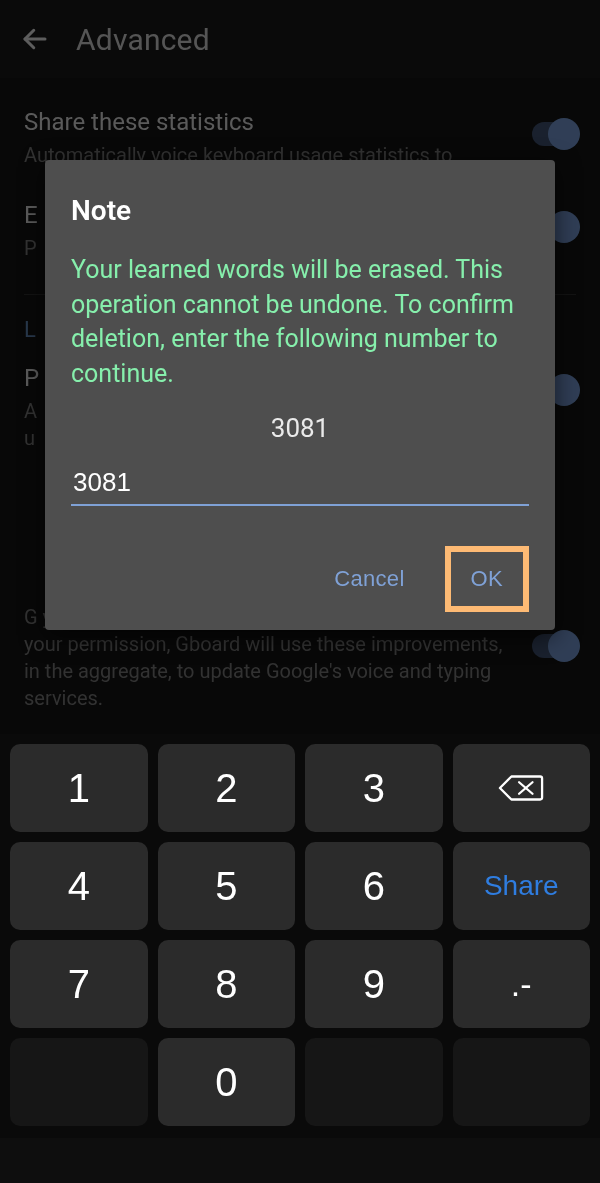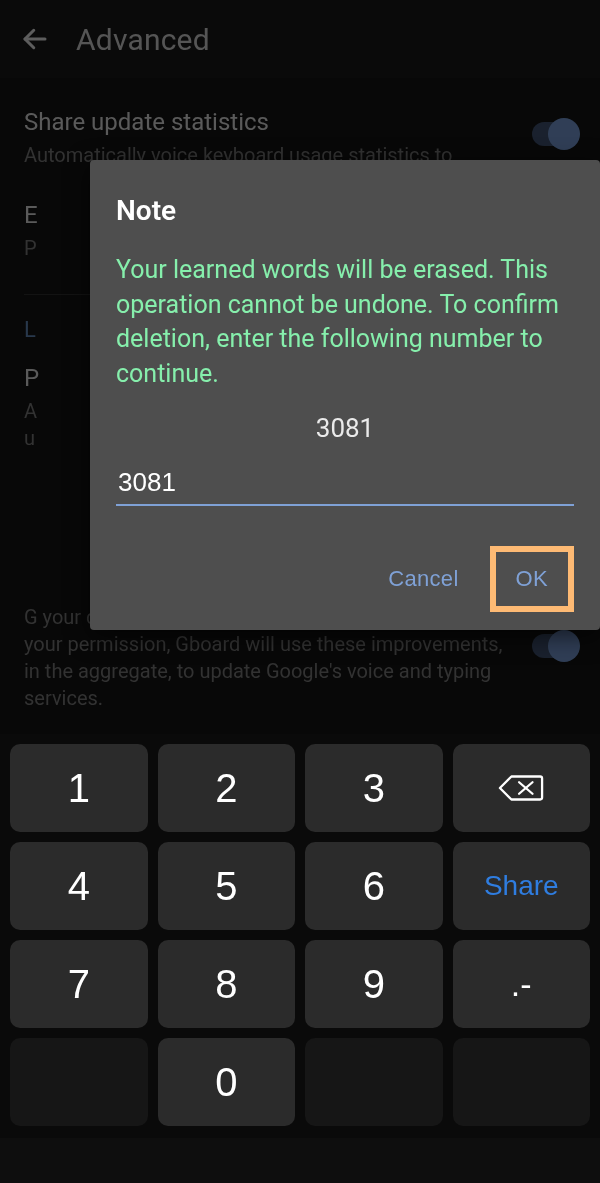--- a/index.html
+++ b/index.html
@@ -83,21 +83,21 @@
   .faded {
     color: #5a7da8;
   }
 
   .overlay {
     position: absolute;
     inset: 0;
     background: rgba(0,0,0,0.55);
     display: flex;
     align-items: flex-start;
-    justify-content: flex-end;
+    justify-content: center;
     padding-top: 160px;
   }
 
   .dialog {
     width: 510px;
     background: #4e4e4e;
     padding: 34px 26px 18px 26px;
     border-radius: 4px;
     box-shadow: 0 6px 24px rgba(0,0,0,0.6);
   }
@@ -124,21 +124,21 @@
     background: transparent;
     font-size: 26px;
     color: #fff;
     width: 100%;
     padding: 10px 2px 6px 2px;
     outline: none;
   }
   .dialog-actions {
     display: flex;
     justify-content: flex-end;
-    gap: 11px;
+    gap: 20px;
     margin-top: 40px;
   }
   .dlg-btn {
     font-size: 22px;
     color: #7fa1d6;
     padding: 14px 20px;
     background: transparent;
     border: none;
     letter-spacing: 0.3px;
   }
@@ -190,21 +190,21 @@
       <svg viewBox="0 0 24 24" width="30" height="30" fill="none" stroke="#cfcfcf" stroke-width="2.4" stroke-linecap="round" stroke-linejoin="round">
         <line x1="20" y1="12" x2="4" y2="12"></line>
           <polyline points="11 5 4 12 11 19"></polyline>
       </svg>
     </div>
     <div class="header-title">Advanced</div>
   </div>
 
   <div class="settings">
     <div class="setting-block">
-      <div class="setting-title">Share update statistics</div>
+      <div class="setting-title">Share these statistics</div>
       <div class="setting-sub">Automatically voice keyboard usage statistics to</div>
       <div class="toggle"></div>
     </div>
 
     <div class="setting-block" style="margin-top:18px;">
       <div class="setting-title">E</div>
       <div class="setting-sub">P</div>
       <div class="toggle"></div>
     </div>
 

